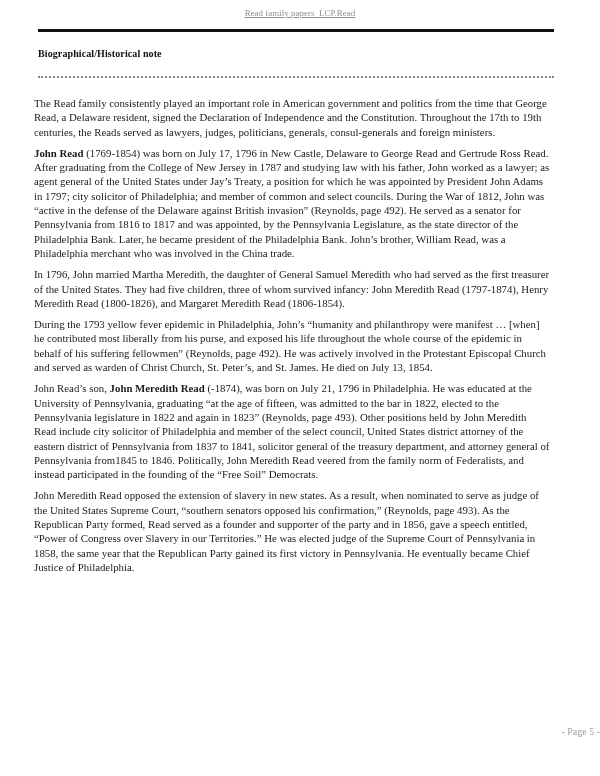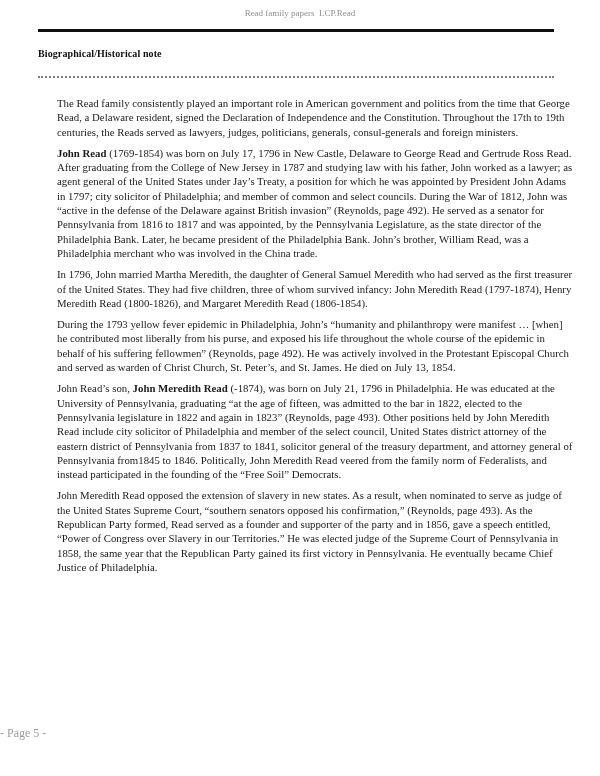--- a/index.html
+++ b/index.html
@@ -13,20 +13,21 @@
   }
   .page-header {
     position: absolute;
     top: 8px;
     left: 0;
     width: 100%;
     text-align: center;
     font-size: 9px;
     color: #8f8f8f;
     white-space: pre;
+    text-decoration: underline;
   }
   .thick-rule {
     position: absolute;
     top: 29px;
     left: 38px;
     width: 516px;
     height: 3px;
     background: #0f0f0f;
   }
   .section-title {
@@ -43,40 +44,40 @@
     position: absolute;
     top: 76px;
     left: 38px;
     width: 516px;
     height: 0;
     border-top: 2px dotted #7f7f7f;
   }
   .body-text {
     position: absolute;
     top: 96px;
-    left: 57px;
+    left: 34px;
     width: 516px;
     font-size: 10.8px;
     line-height: 14.3px;
     color: #1b1b1b;
     text-align: left;
   }
   .body-text p {
     margin: 0 0 7px 0;
   }
   .body-text .b {
     font-weight: bold;
   }
   .page-footer {
     position: absolute;
     top: 726px;
     left: 0;
     width: 100%;
-    text-align: left;
-    font-size: 12px;
+    text-align: right;
+    font-size: 10px;
     color: #9c9c9c;
   }
 </style>
 </head>
 <body>
 
 <div class="page-header">Read family papers  LCP.Read</div>
 
 <div class="thick-rule"></div>
 

